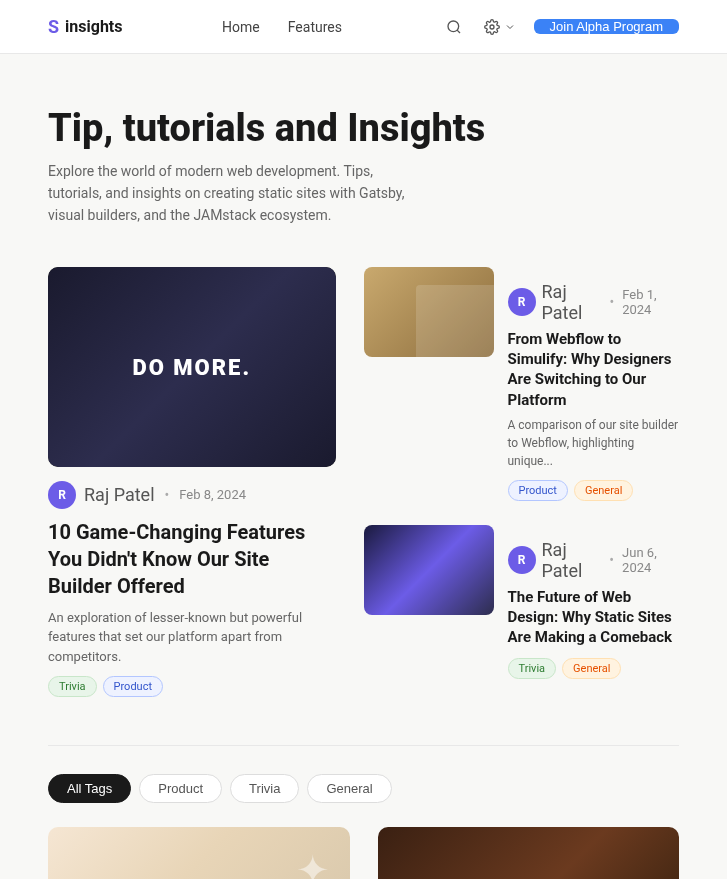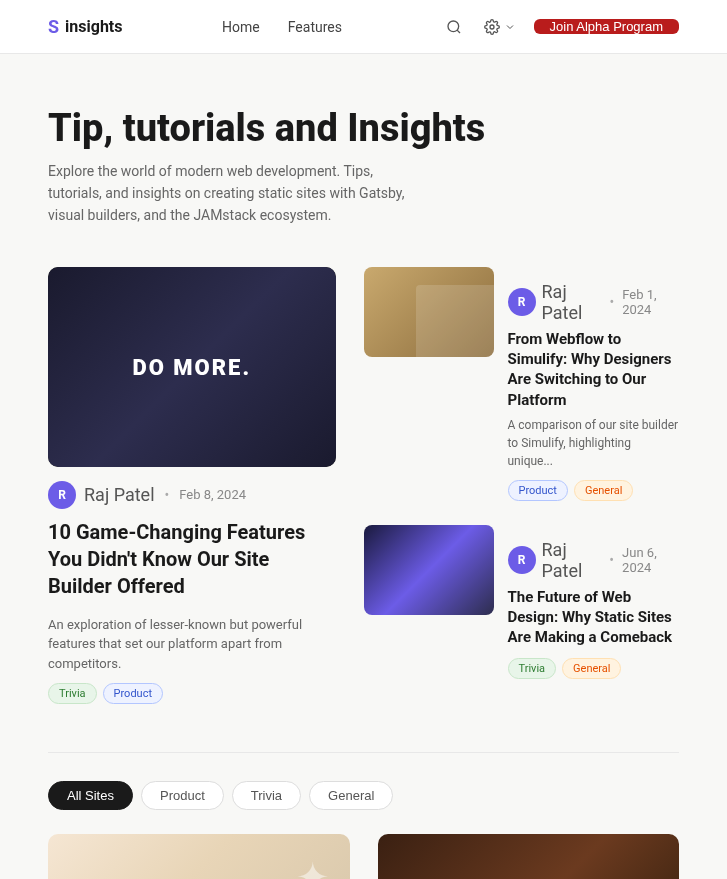--- a/index.html
+++ b/index.html
@@ -55,21 +55,21 @@
       border: none;
       cursor: pointer;
       color: #555;
       font-size: 16px;
       display: flex;
       align-items: center;
       gap: 4px;
       padding: 4px;
     }
     .btn-join {
-      background: #b91c1c;
+      background: #3b82f6;
       color: #fff;
       border: none;
       border-radius: 6px;
       padding: 0 16px;
       font-size: 13px;
       font-weight: 500;
       cursor: pointer;
     }
 
     
@@ -160,21 +160,21 @@
     .featured-main h2 {
       font-size: 20px;
       font-weight: 700;
       margin-top: 10px;
       line-height: 1.35;
       color: #1a1a1a;
     }
     .excerpt {
       font-size: 13px;
       color: #666;
-      margin-top: 15px;
+      margin-top: 8px;
       line-height: 1.5;
     }
     .tags {
       display: flex;
       gap: 6px;
       margin-top: 10px;
     }
     .tag {
       font-size: 11px;
       padding: 3px 10px;
@@ -374,21 +374,21 @@
         <div class="side-img-1"></div>
       </div>
       <div class="side-card-content">
         <div class="side-card-author author-row">
           <div class="avatar">R</div>
           <span class="author-name">Raj Patel</span>
           <span class="dot">•</span>
           <span class="date">Feb 1, 2024</span>
         </div>
         <h3>From Webflow to Simulify: Why Designers Are Switching to Our Platform</h3>
-        <p class="excerpt">A comparison of our site builder to Simulify, highlighting unique...</p>
+        <p class="excerpt">A comparison of our site builder to Webflow, highlighting unique...</p>
         <div class="tags">
           <span class="tag product">Product</span>
           <span class="tag general">General</span>
         </div>
       </div>
     </div>
 
     <div class="side-card">
       <div class="side-card-img">
         <div class="side-img-2"></div>
@@ -406,21 +406,21 @@
           <span class="tag general">General</span>
         </div>
       </div>
     </div>
   </div>
 </div>
 
 <div class="divider"></div>
 
 <div class="tag-filter">
-  <button class="tag-filter-btn active">All Sites</button>
+  <button class="tag-filter-btn active">All Tags</button>
   <button class="tag-filter-btn">Product</button>
   <button class="tag-filter-btn">Trivia</button>
   <button class="tag-filter-btn">General</button>
 </div>
 
 <div class="blog-grid">
 
   <div class="blog-card">
     <div class="blog-card-img">
       <div class="blog-img-1"></div>

